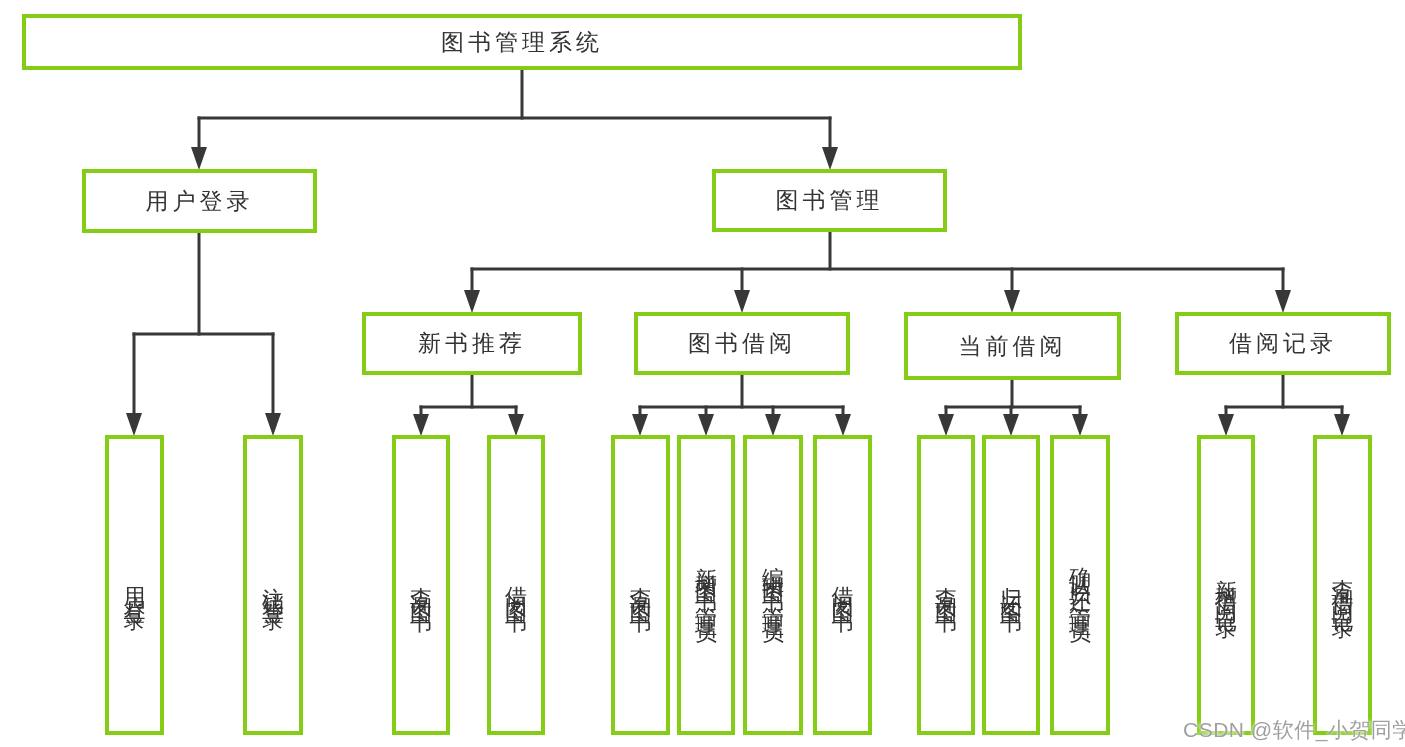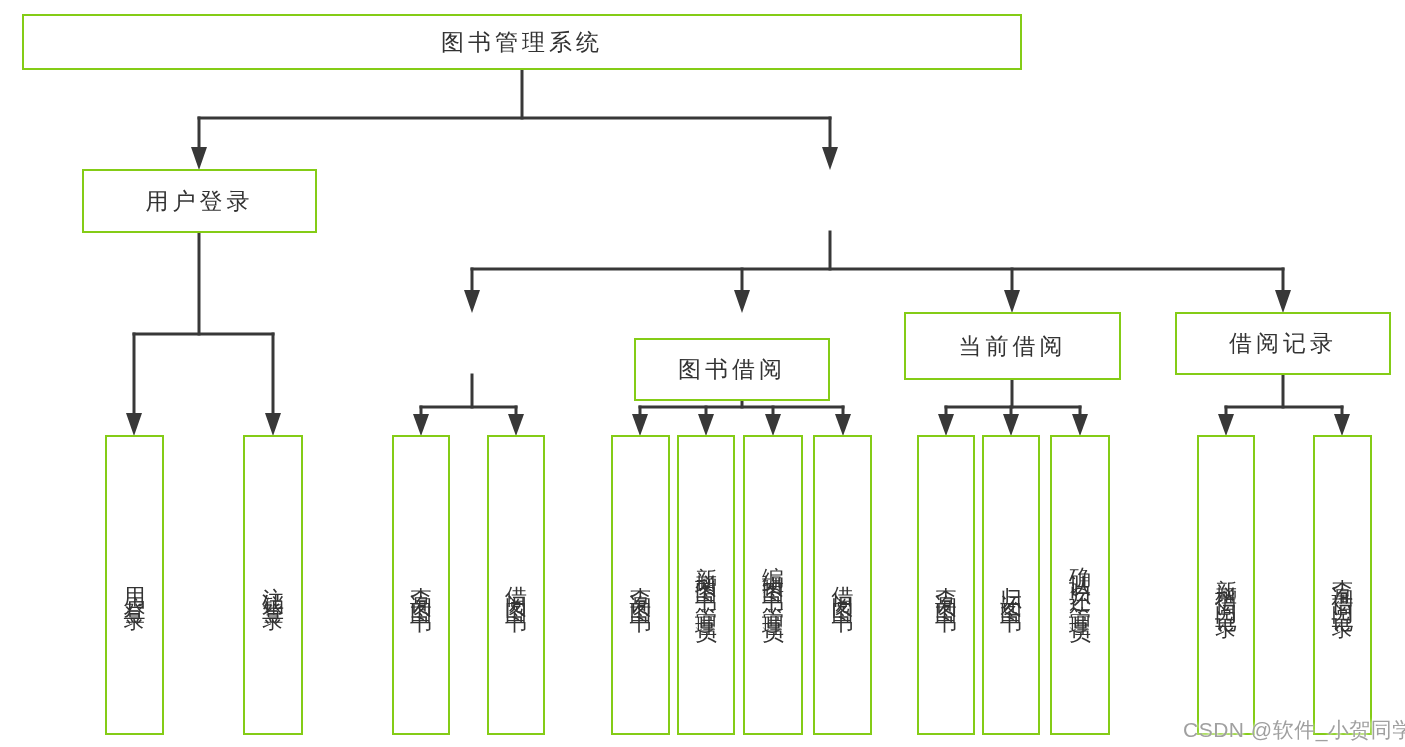--- a/index.html
+++ b/index.html
@@ -4,21 +4,21 @@
 <style>
   html, body { margin:0; padding:0; background:#ffffff; }
   .stage {
     position:relative; width:1405px; height:747px; background:#ffffff;
     font-family:"Liberation Sans","DejaVu Sans",sans-serif; color:#333333;
     overflow:hidden;
   }
   .connectors { position:absolute; left:0; top:0; width:1405px; height:747px; }
   .node {
     position:absolute; box-sizing:border-box; background:#ffffff;
-    border:2px solid #84cc16; display:flex; align-items:center; justify-content:center;
+    border:4px solid #84cc16; display:flex; align-items:center; justify-content:center;
   }
   .node .lbl {
     font-size:23px; letter-spacing:4px; color:#333333; white-space:nowrap;
   }
   .node .vlbl {
     writing-mode:vertical-rl; text-orientation:mixed;
     font-size:22px; letter-spacing:8px; color:#333333; line-height:1;
   }
   .watermark {
     position:absolute; left:1183px; top:716px; z-index:5;
@@ -100,22 +100,28 @@
     </g>
   </svg>
 
   <div class="node" style="left:22px; top:14px; width:1000px; height:56px;">
     <span class="lbl">图书管理系统</span>
   </div>
 
   <div class="node" style="left:82px; top:169px; width:235px; height:64px;">
     <span class="lbl">用户登录</span>
   </div>
+  <div class="node" style="left:712px; top:169px; width:235px; height:63px;">
+    <span class="lbl">图书管理</span>
+  </div>
 
-  <div class="node" style="left:634px; top:312px; width:196px; height:63px;margin-top:26px;">
+  <div class="node" style="left:362px; top:312px; width:220px; height:63px;">
+    <span class="lbl">新书推荐</span>
+  </div>
+  <div class="node" style="left:634px; top:312px; width:216px; height:63px;">
     <span class="lbl">图书借阅</span>
   </div>
   <div class="node" style="left:904px; top:312px; width:217px; height:68px;">
     <span class="lbl">当前借阅</span>
   </div>
   <div class="node" style="left:1175px; top:312px; width:216px; height:63px;">
     <span class="lbl">借阅记录</span>
   </div>
 
   <div class="node" style="left:105px; top:435px; width:59px; height:300px;">

